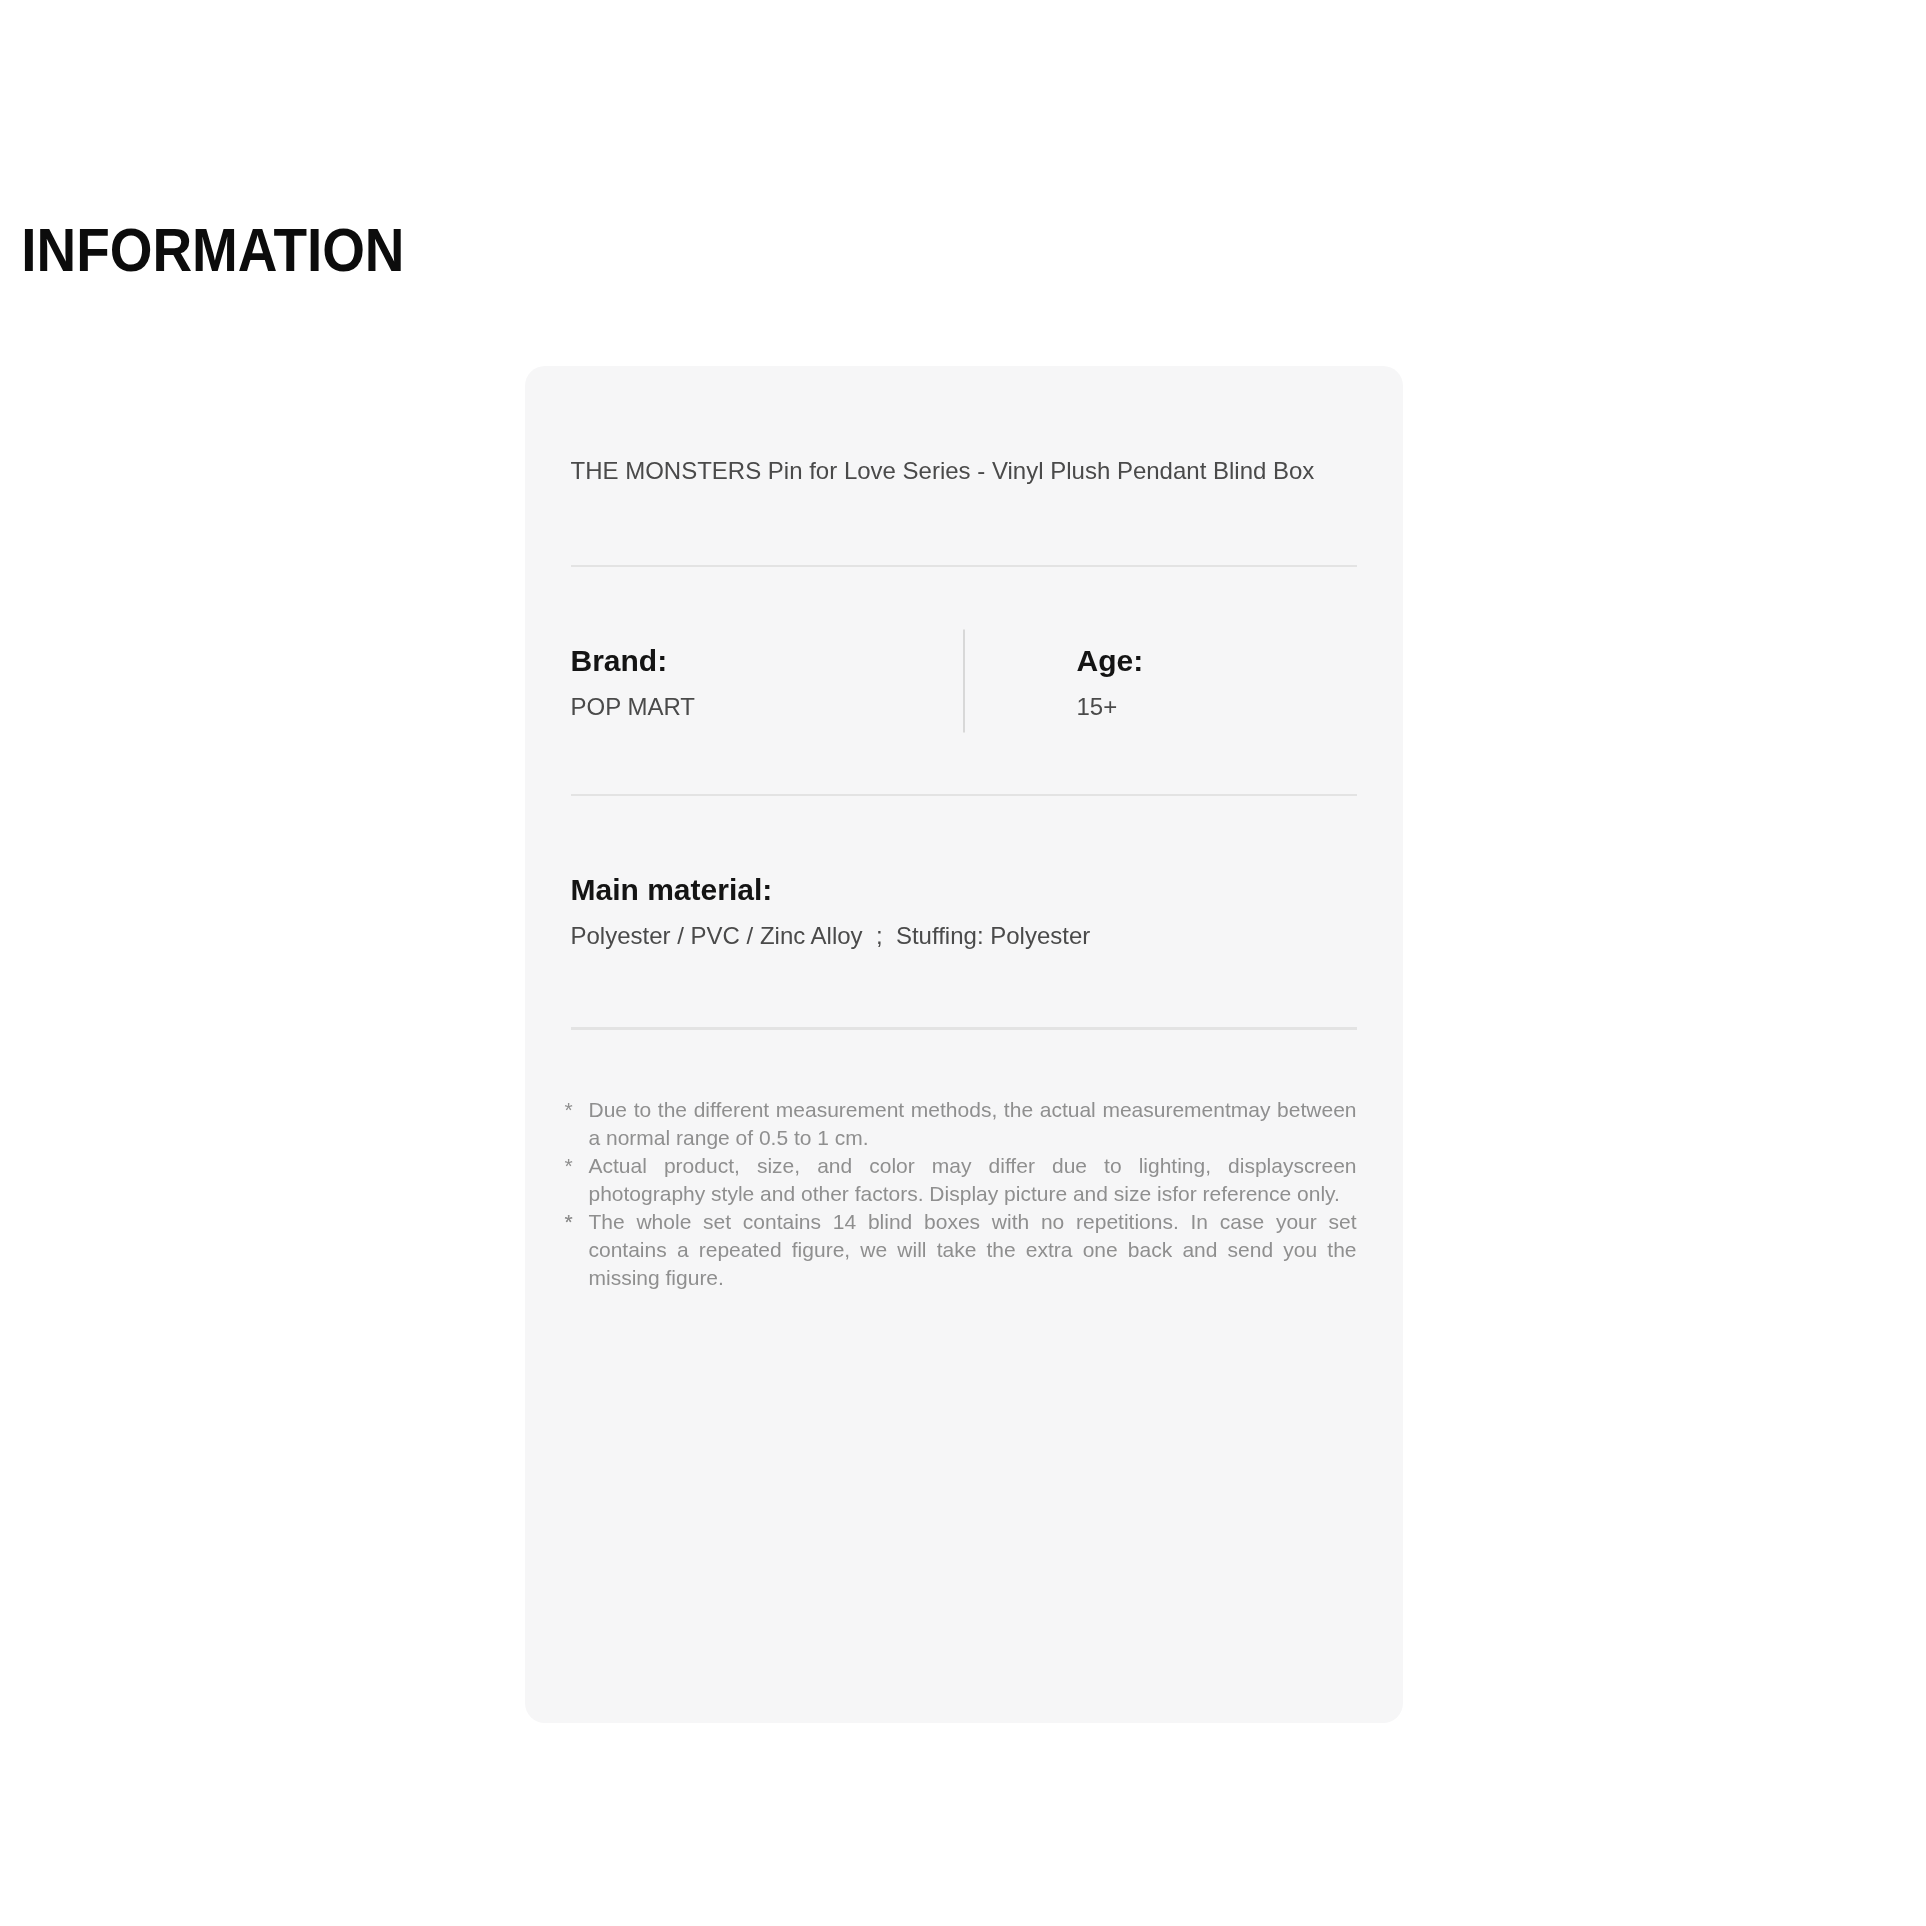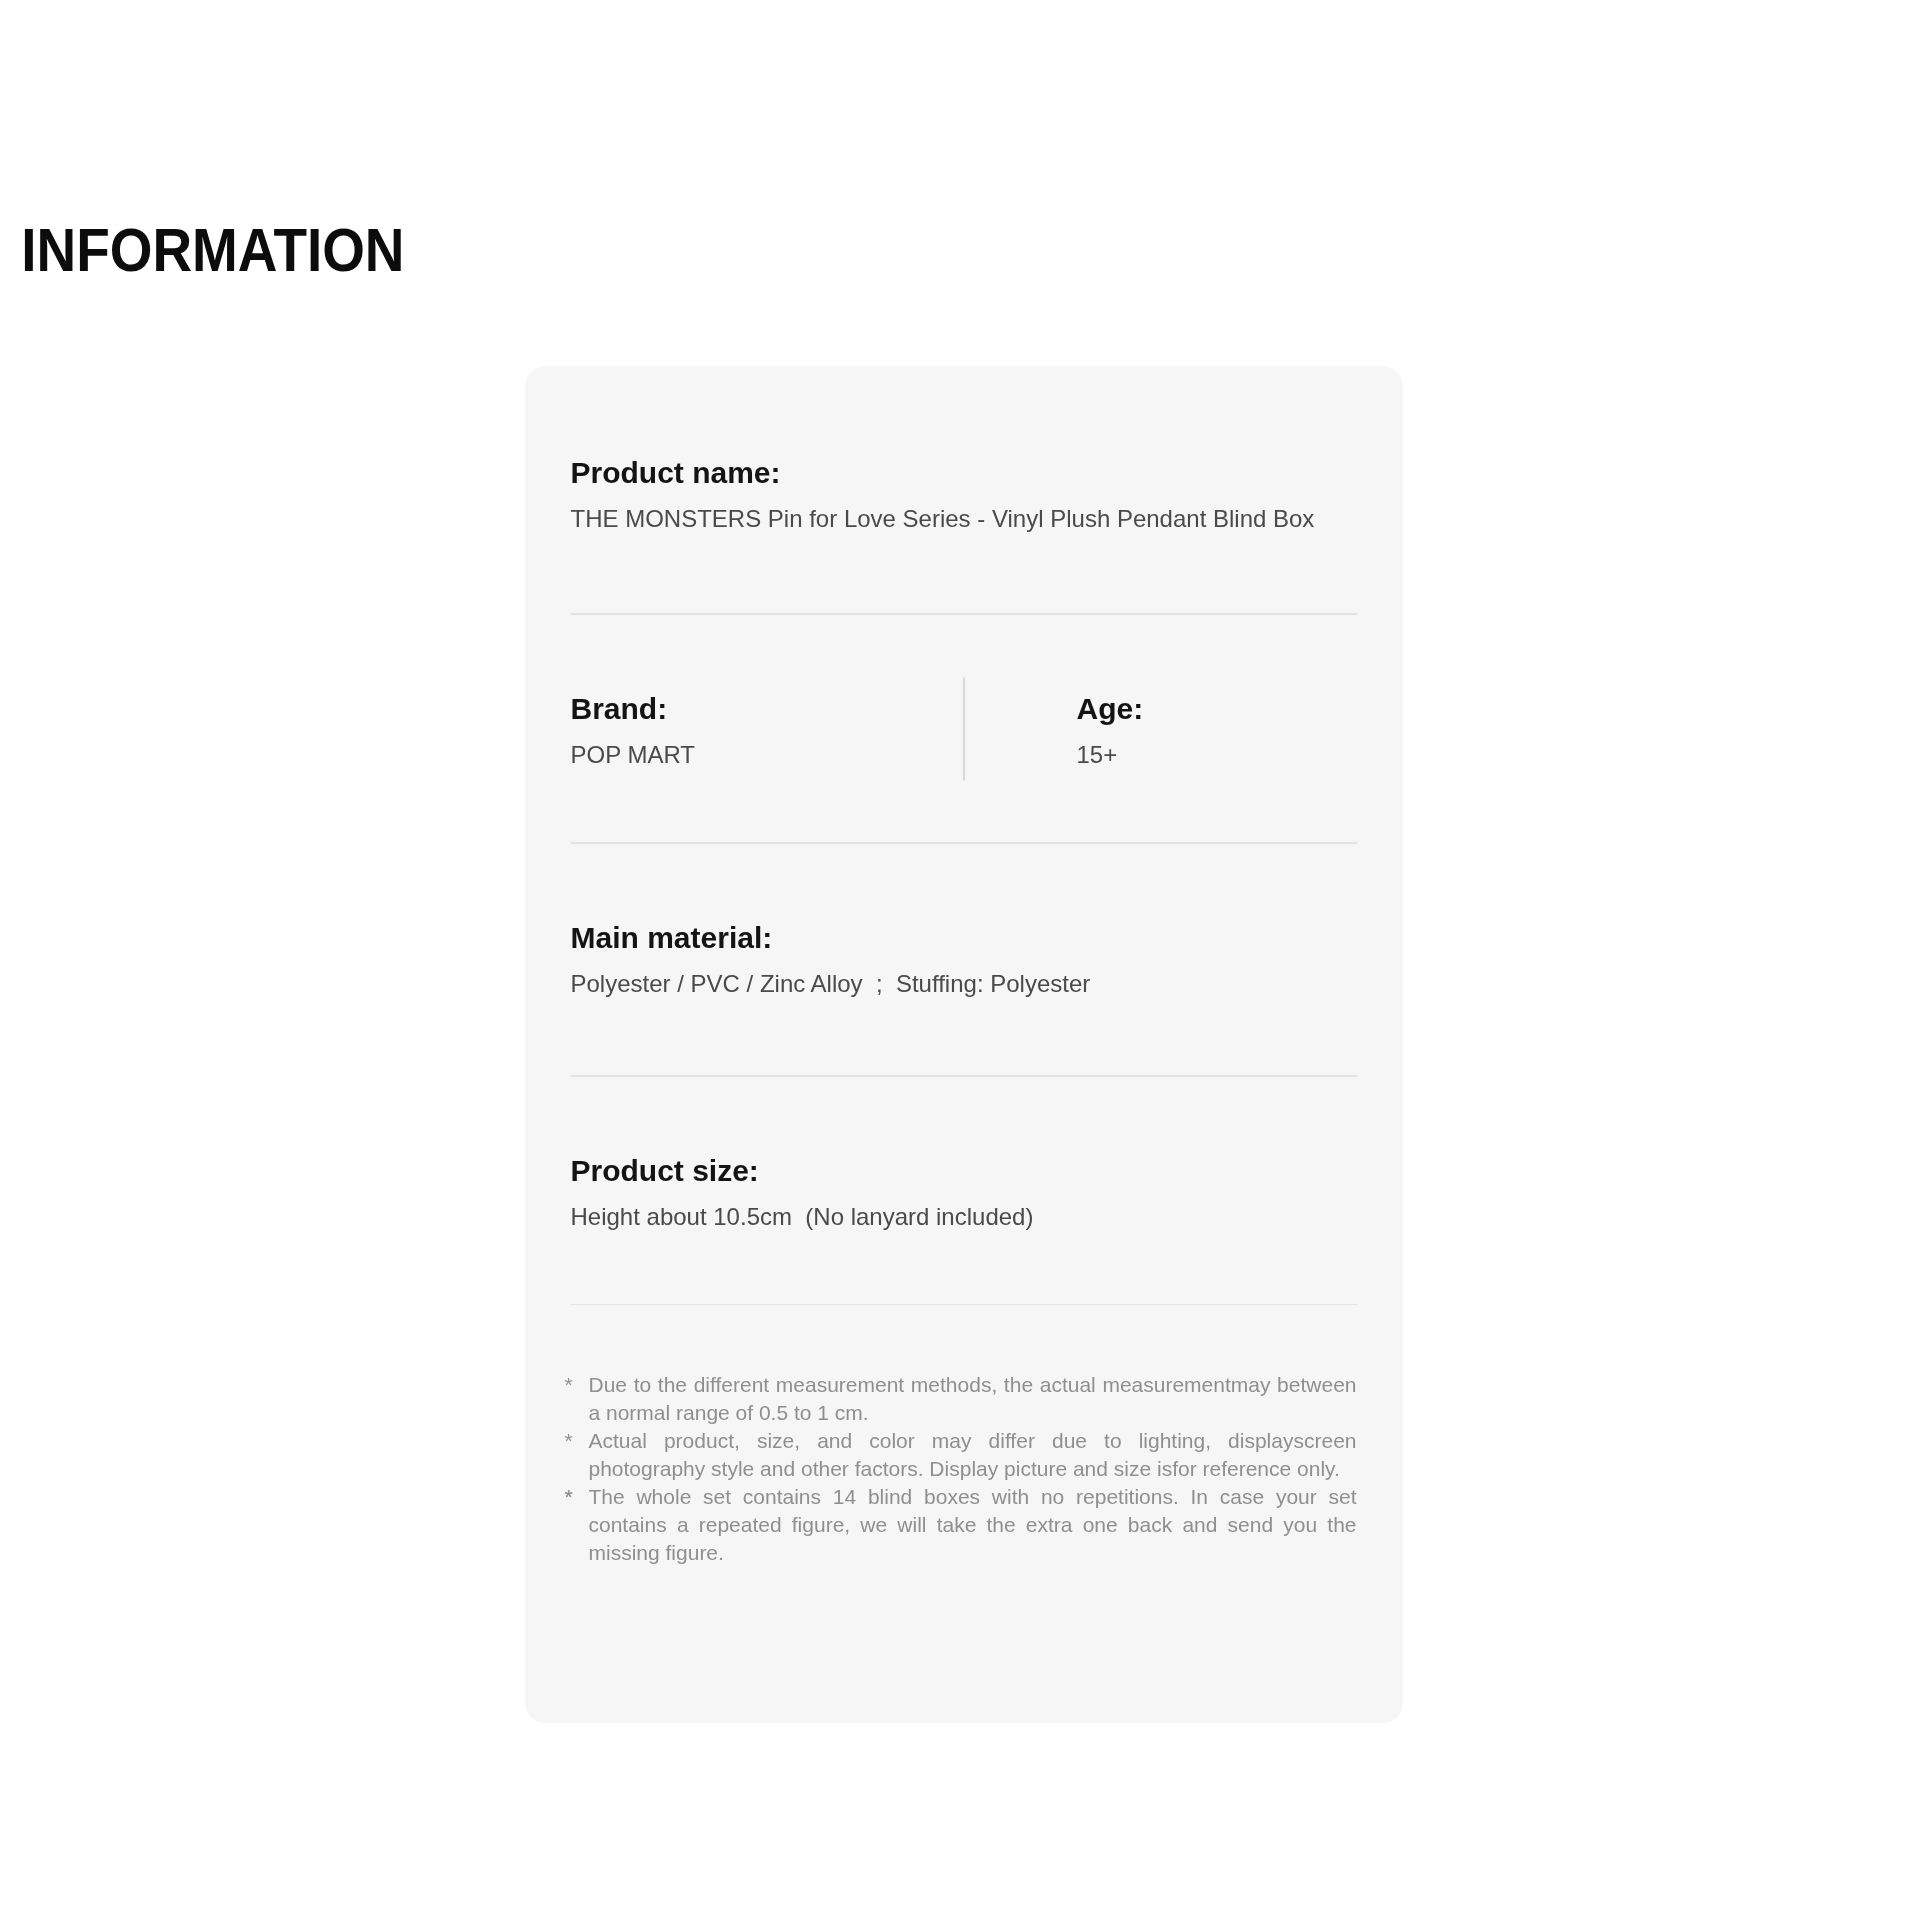--- a/index.html
+++ b/index.html
@@ -82,21 +82,20 @@
 </head>
 <body>
 
 <div class="page">
 
   <h1 class="title"><span class="title-text">INFORMATION</span></h1>
 
   <div class="card">
 
     <section class="sec sec-name">
-      <h2 class="label">Product name:</h2>
       <p class="value">THE MONSTERS Pin for Love Series - Vinyl Plush Pendant Blind Box</p>
     </section>
 
     <hr class="sep">
 
     <section class="sec sec-row">
       <div class="col col-brand">
         <h2 class="label">Brand:</h2>
         <p class="value">POP MART</p>
       </div>
@@ -109,24 +108,20 @@
 
     <hr class="sep">
 
     <section class="sec sec-material">
       <h2 class="label">Main material:</h2>
       <p class="value">Polyester / PVC / Zinc Alloy &nbsp;;&nbsp; Stuffing: Polyester</p>
     </section>
 
     <hr class="sep">
 
-    <section class="sec sec-size">
-      <h2 class="label">Product size:</h2>
-      <p class="value">Height about 10.5cm &nbsp;(No lanyard included)</p>
-    </section>
 
     <hr class="sep sep-thin">
 
     <section class="sec sec-notes">
       <ul class="notes">
         <li class="note-item"><span class="note-marker">*</span><span>Due to the different measurement methods, the actual measurementmay between a normal range of 0.5 to 1 cm.</span></li>
         <li class="note-item"><span class="note-marker">*</span><span>Actual product, size, and color may differ due to lighting, displayscreen photography style and other factors. Display picture and size isfor reference only.</span></li>
         <li class="note-item"><span class="note-marker">*</span></li>
         <li class="note-item"><span class="note-marker">*</span><span>The whole set contains 14 blind boxes with no repetitions. In case your set contains a repeated figure, we will take the extra one back and send you the missing figure.</span></li>
       </ul>

